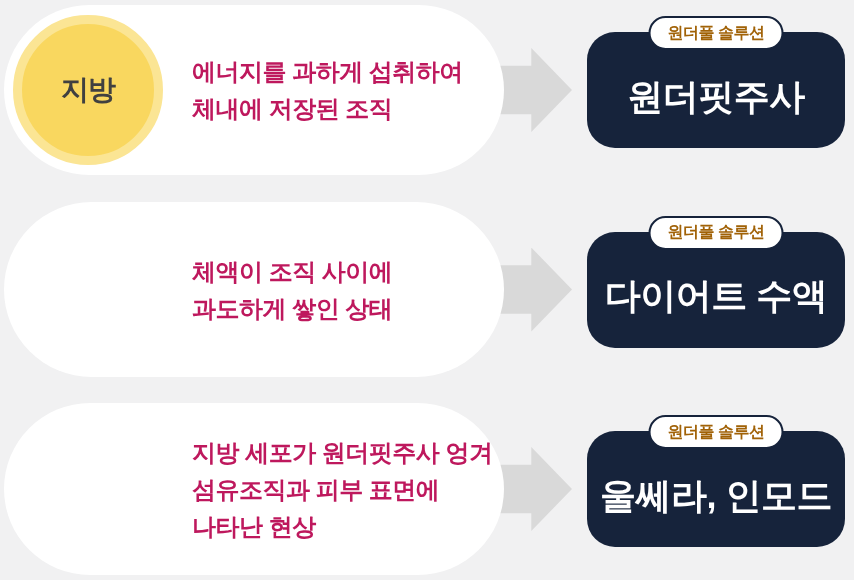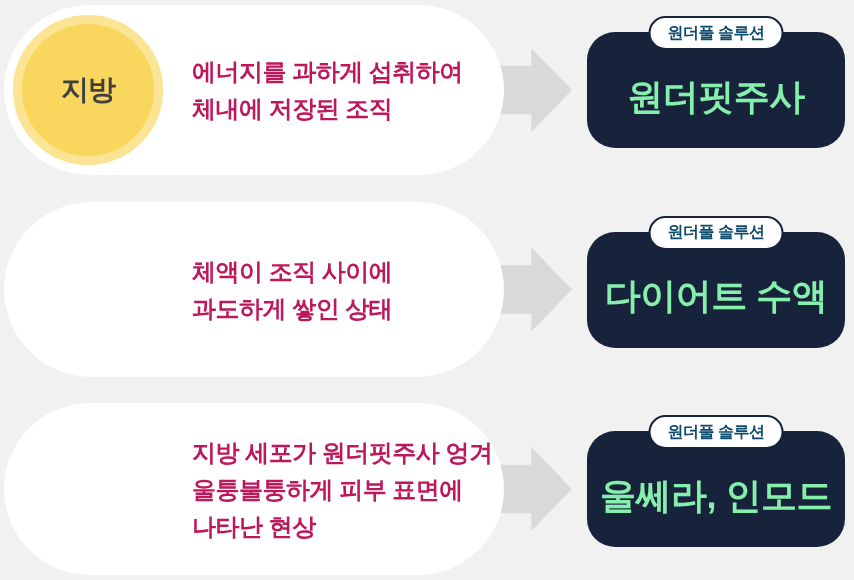--- a/index.html
+++ b/index.html
@@ -54,25 +54,25 @@
   }
   .badge{
     position:absolute;top:-16px;left:50%;
     transform:translateX(-50%);
     height:30px;padding:0 17px;
     background:#FFFFFF;border:2.5px solid #16233B;border-radius:999px;
     display:flex;align-items:center;justify-content:center;
     white-space:nowrap;
   }
   .badge-label{
-    font-size:16px;font-weight:800;color:#0c4a6e;letter-spacing:-0.5px;
+    font-size:16px;font-weight:800;color:#a16207;letter-spacing:-0.5px;
   }
   .solution-label{
     margin-top:14px;
-    font-size:36px;font-weight:800;color:#86efac;
+    font-size:36px;font-weight:800;color:#ffffff;
     letter-spacing:-0.5px;white-space:nowrap;
   }
 
   
   .row-1 .circle{background:#F9D75F;border-color:#FBE594;}
   .row-2 .circle{background:#F3A845;border-color:#F8CF95;}
   .row-3 .circle{background:#F0784F;border-color:#F4A78A;}
 </style>
 </head>
 <body>
@@ -112,21 +112,21 @@
       </div>
       <span class="solution-label">다이어트 수액</span>
     </div>
   </div>
 
   <div class="row row-3">
     <div class="arrow"></div>
     <div class="pill">
       <div class="desc">
         <span>지방 세포가 원더핏주사 엉겨</span>
-        <span>울퉁불퉁하게 피부 표면에</span>
+        <span>섬유조직과 피부 표면에</span>
         <span>나타난 현상</span>
       </div>
     </div>
     <div class="solution-box">
       <div class="badge">
         <span class="badge-label">원더풀 솔루션</span>
       </div>
       <span class="solution-label">울쎄라, 인모드</span>
     </div>
   </div>

